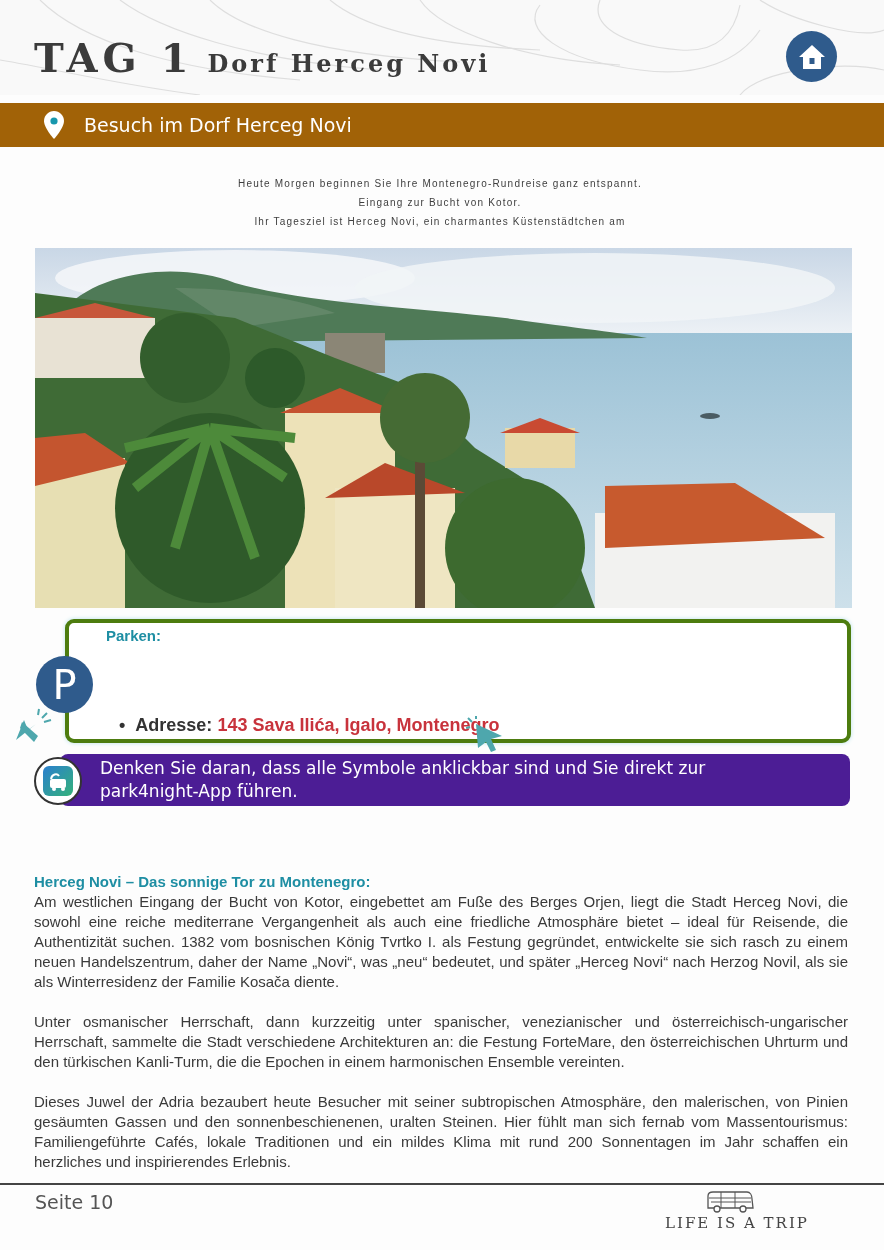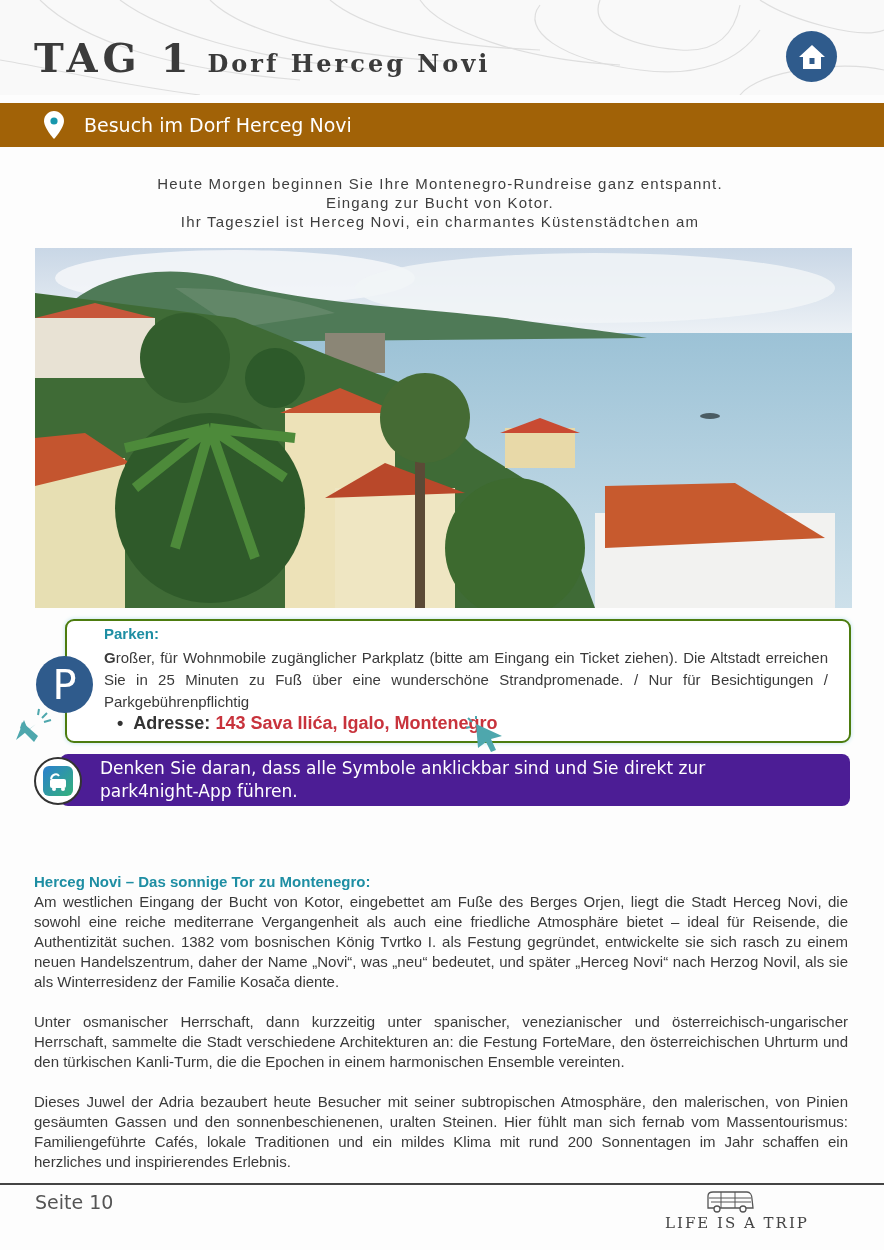--- a/index.html
+++ b/index.html
@@ -10,25 +10,25 @@
   .header svg.topo { position: absolute; left: 0; top: 0; }
   .title { position: absolute; left: 34px; top: 34px; font-family: "DejaVu Serif", serif; color: #3b3b3b; white-space: nowrap; }
   .title .day { font-size: 40px; font-weight: bold; letter-spacing: 5px; }
   .title .place { font-size: 24px; font-weight: bold; letter-spacing: 3px; margin-left: 14px; }
   .home-btn { position: absolute; left: 786px; top: 31px; width: 51px; height: 51px; border-radius: 50%; background: #2f5b8c; display: flex; align-items: center; justify-content: center; cursor: pointer; }
 
   .band { position: absolute; left: 0; top: 95px; width: 884px; height: 44px; background: #a16207; display: flex; align-items: center; margin-top: 8px; }
   .band .pin { margin-left: 44px; width: 20px; height: 28px; }
   .band .label { margin-left: 20px; color: #ffffff; font-size: 19px; font-family: "DejaVu Sans", sans-serif; }
 
-  .intro { position: absolute; left: 100px; top: 174px; width: 680px; text-align: center; font-size: 15px; line-height: 19px; letter-spacing: 1.2px; color: #3e3e3e; }
+  .intro { position: absolute; left: 100px; top: 174px; width: 680px; text-align: center; font-size: 10px; line-height: 19px; letter-spacing: 1.2px; color: #3e3e3e; }
 
   .photo { position: absolute; left: 35px; top: 248px; width: 817px; height: 360px; overflow: hidden; }
 
-  .park-box { position: absolute; left: 65px; top: 619px; width: 786px; height: 124px; border: 2px solid #4d7c0f; border-radius: 9px; background: #fff; box-shadow: 0 0 4px #b8e3ea; }
+  .park-box { position: absolute; left: 65px; top: 619px; width: 786px; height: 124px; border: 4px solid #4d7c0f; border-radius: 9px; background: #fff; box-shadow: 0 0 4px #b8e3ea; }
   .park-box .ptitle { position: absolute; left: 37px; top: 4px; color: #1e8ea3; font-weight: bold; font-size: 15px; }
   .park-box .ptext { position: absolute; left: 37px; top: 26px; width: 724px; font-size: 15px; line-height: 22px; text-align: justify; color: #3a3a3a; }
   .park-box .ptext b { font-weight: bold; }
   .park-box .addr { position: absolute; left: 50px; top: 92px; font-size: 18px; font-weight: bold; color: #333; }
   .park-box .addr .val { color: #c8333c; cursor: pointer; }
   .p-icon { position: absolute; left: 36px; top: 656px; width: 57px; height: 57px; border-radius: 50%; background: #2f5b8c; color: #fff; font-size: 40px; text-align: center; line-height: 58px; font-family: "DejaVu Sans", sans-serif; cursor: pointer; }
   .cursor-a { position: absolute; left: 14px; top: 708px; }
   .cursor-b { position: absolute; left: 466px; top: 716px; }
 
   .note { position: absolute; left: 60px; top: 754px; width: 790px; height: 52px; background: #4c1d95; border-radius: 8px; }
@@ -126,21 +126,20 @@
     <circle cx="390" cy="170" r="45" fill="#456b34"></circle>
     <circle cx="480" cy="300" r="70" fill="#3d6a2f"></circle>
     <circle cx="240" cy="130" r="30" fill="#2d5a2a"></circle>
     <circle cx="150" cy="110" r="45" fill="#335e2d"></circle>
     <ellipse cx="675" cy="168" rx="10" ry="3" fill="#4a5c63"></ellipse>
   </svg>
 </div>
 
 <div class="park-box">
   <div class="ptitle">Parken:</div>
-  <div class="ptext"><b>G</b><span>roßer, für Wohnmobile zugänglicher Parkplatz (bitte am Eingang ein Ticket ziehen). Die Altstadt erreichen Sie in 25 Minuten zu Fuß über eine wunderschöne Strandpromenade. / Nur für Besichtigungen / Parkgebührenpflichtig</span></div>
   <div class="addr">
     <span>•&nbsp;&nbsp;</span><span>Adresse:</span>
     <span class="val">143 Sava Ilića, Igalo, Montenegro</span>
   </div>
 </div>
 <div class="p-icon">P</div>
 <svg class="cursor-a" width="40" height="36" viewBox="0 0 40 36">
   <path d="M2 32 L10 12 L14 22 L22 16 Z" fill="#4ea7ad"></path>
   <path d="M8 14 L24 28 L20 34 L6 20 Z" fill="#4ea7ad"></path>
   <path d="M28 10 L33 5 M30 14 L37 12 M24 7 L25 1" stroke="#4ea7ad" stroke-width="2"></path>

